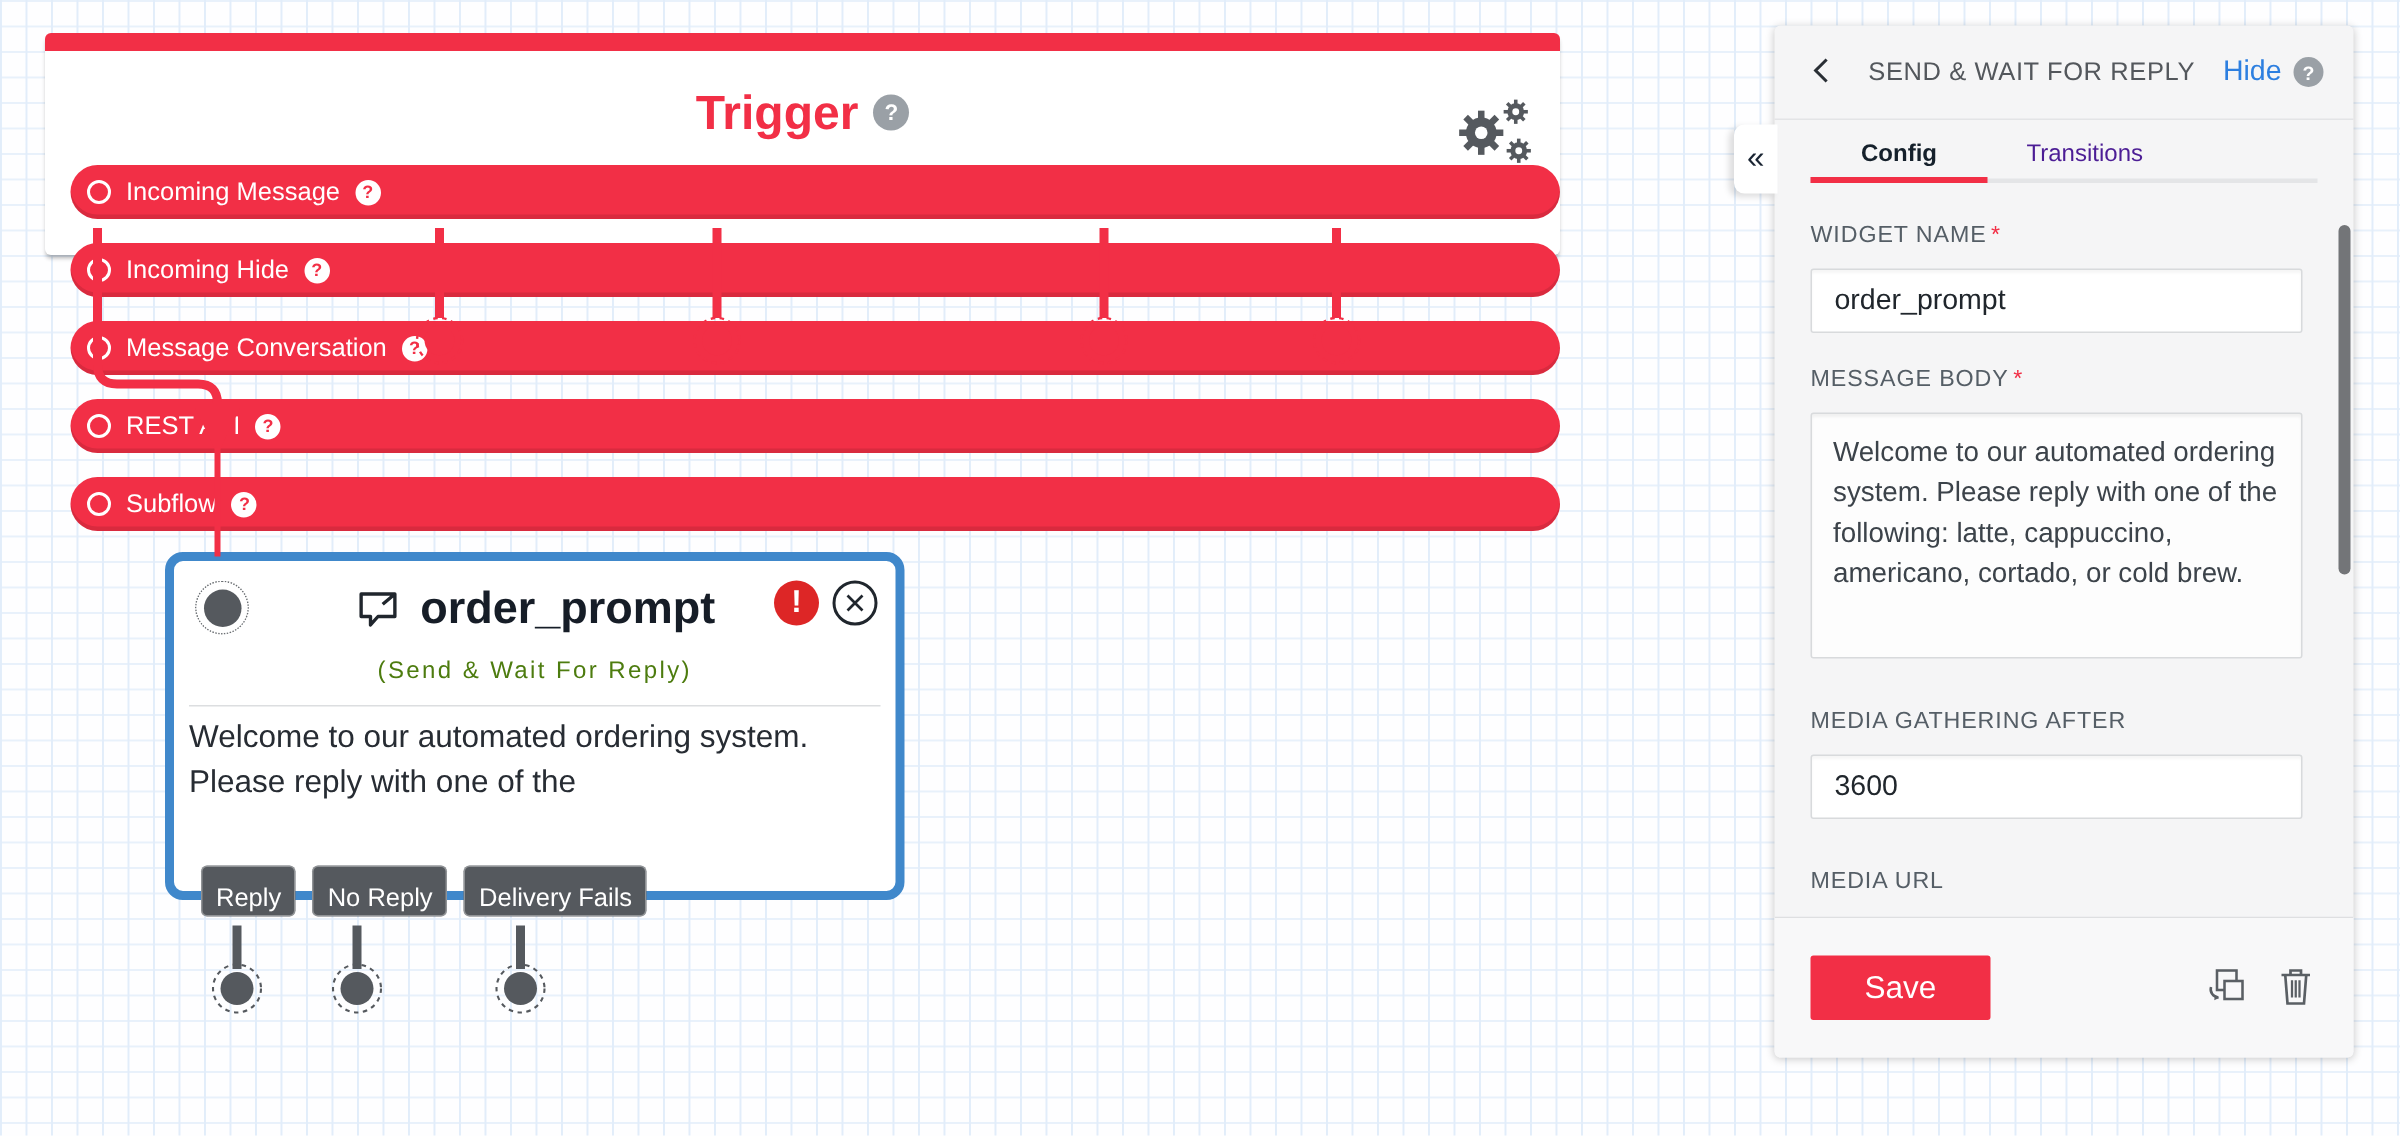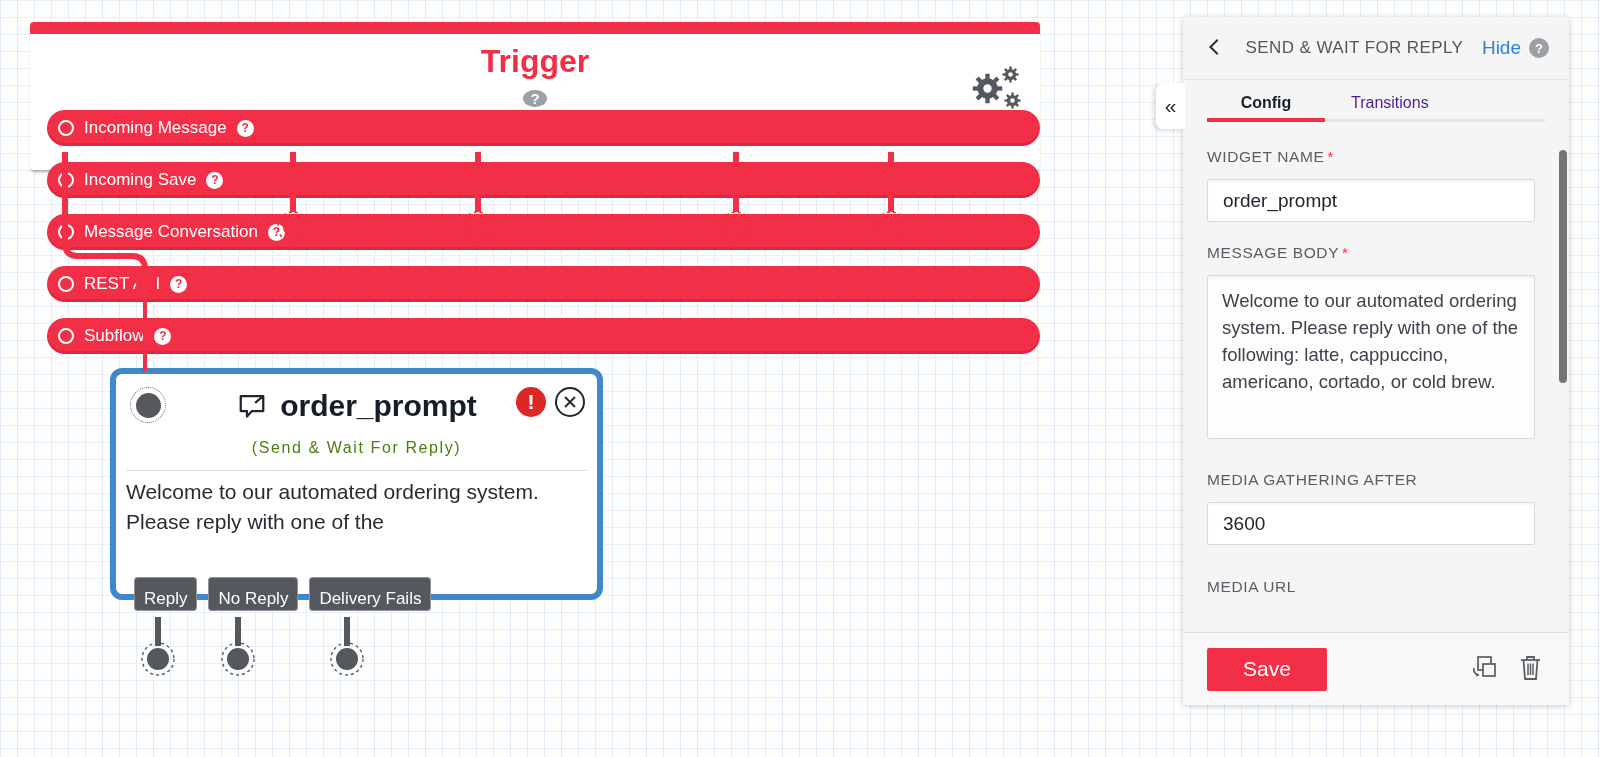--- a/index.html
+++ b/index.html
@@ -14,21 +14,21 @@
     background-size:17px 17px; }
 
   .connector-layer { position:absolute; left:0; top:0; z-index:5; pointer-events:none; }
 
   
   .trigger-widget { position:absolute; left:30px; top:22px; width:1010px; height:148px;
     background:#fff; border-radius:4px; z-index:2;
     box-shadow:0 3px 3px -1px rgba(0,0,0,.30); }
   .trigger-bar { height:12px; background:#F22F46; border-radius:4px 4px 0 0; }
   .trigger-title-row { display:flex; justify-content:center; align-items:center; gap:10px;
-    margin-top:20px; height:42px;flex-direction:column; }
+    margin-top:20px; height:42px; }
   .trigger-title { color:#F22F46; font-size:32px; font-weight:700; }
   .help-badge { display:inline-flex; align-items:center; justify-content:center;
     background:#9AA0A6; color:#fff; border-radius:50%; font-weight:700; }
   .help-badge.lg { width:24px; height:24px; font-size:15px; }
   .help-badge.sm { width:20px; height:20px; font-size:13px; }
   .gears { position:absolute; right:16px; top:44px; width:52px; height:48px; }
   .pill-row { display:flex; gap:16px; padding:14px 0 0 17px;flex-direction:column; }
   .pill { display:flex; align-items:center; gap:10px; background:#F22F46; color:#fff;
     border:none; height:36px; padding:0 13px 0 11px; border-radius:18px; font-size:17px;
     font-family:inherit; box-shadow:inset 0 -3px 0 rgba(0,0,0,.10); cursor:pointer; }
@@ -85,21 +85,21 @@
   .field-label .req { color:#F22F46; margin-left:3px; }
   .field-label.gap-lg { margin-top:28px; }
   .field-label.gap-xl { margin-top:33px; }
   .text-input { margin-top:13px; width:328px; height:43px; border:1px solid #D8DADC;
     border-radius:2px; background:#fff; padding:0 15px; font-size:19px; color:#20262C;
     font-family:inherit; box-shadow:inset 0 2px 2px rgba(0,0,0,.04); }
   .text-area { margin-top:13px; width:328px; height:164px; border:1px solid #D8DADC;
     border-radius:2px; background:#FDFDFD; padding:11px 14px; font-size:18.5px; line-height:27px;
     color:#3C434A; font-family:inherit; resize:none;
     box-shadow:inset 0 2px 2px rgba(0,0,0,.05); }
-  .panel-footer { position:absolute; left:0; right:0; bottom:0; height:73px;
+  .panel-footer { position:absolute; left:0; right:0; bottom:0; height:94px;
     border-top:1px solid #DEDFE1; background:#F8F8F9; border-radius:0 0 4px 4px;
     display:flex; align-items:center; padding:0 26px 0 24px; }
   .save-btn { width:120px; height:43px; background:#F22F46; color:#fff; border:none;
     border-radius:2px; font-size:21px; font-family:inherit; cursor:pointer; }
   .footer-icons { margin-left:auto; display:flex; gap:21px; align-items:center; }
   .icon-btn { background:none; border:none; padding:0; cursor:pointer; }
   .panel-scrollbar { position:absolute; right:2px; top:133px; width:8px; height:233px;
     background:#737578; border-radius:4px; }
 </style>
 </head>
@@ -183,21 +183,21 @@
       <use href="#gear" transform="translate(32,26) scale(0.85)"></use>
     </svg>
     <div class="pill-row">
       <button class="pill">
         <span class="pill-ring"></span>
         <span>Incoming Message</span>
         <span class="pill-help">?</span>
       </button>
       <button class="pill">
         <span class="pill-ring"></span>
-        <span>Incoming Save</span>
+        <span>Incoming Hide</span>
         <span class="pill-help">?</span>
       </button>
       <button class="pill">
         <span class="pill-ring"></span>
         <span>Message Conversation</span>
         <span class="pill-help">?</span>
       </button>
       <button class="pill">
         <span class="pill-ring"></span>
         <span>REST API</span>

